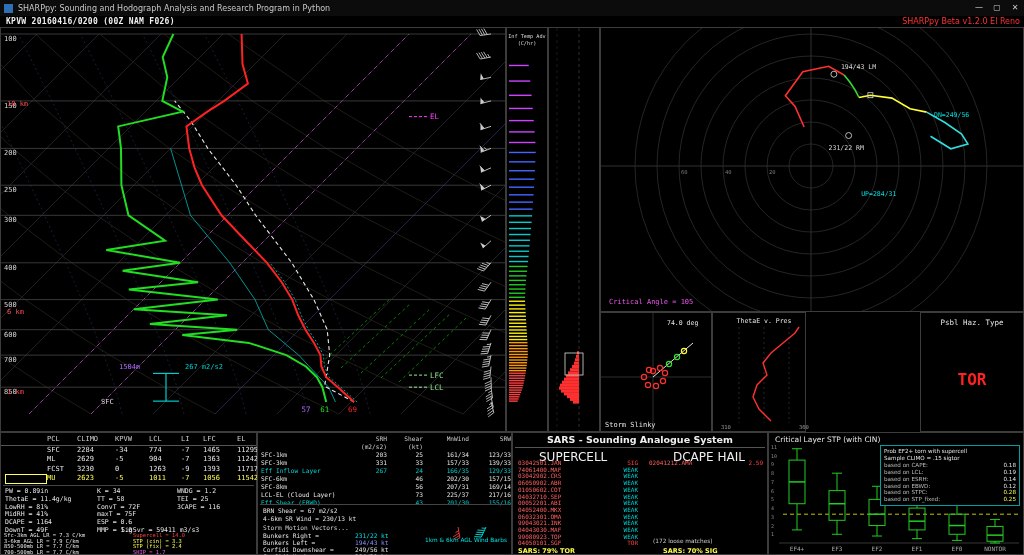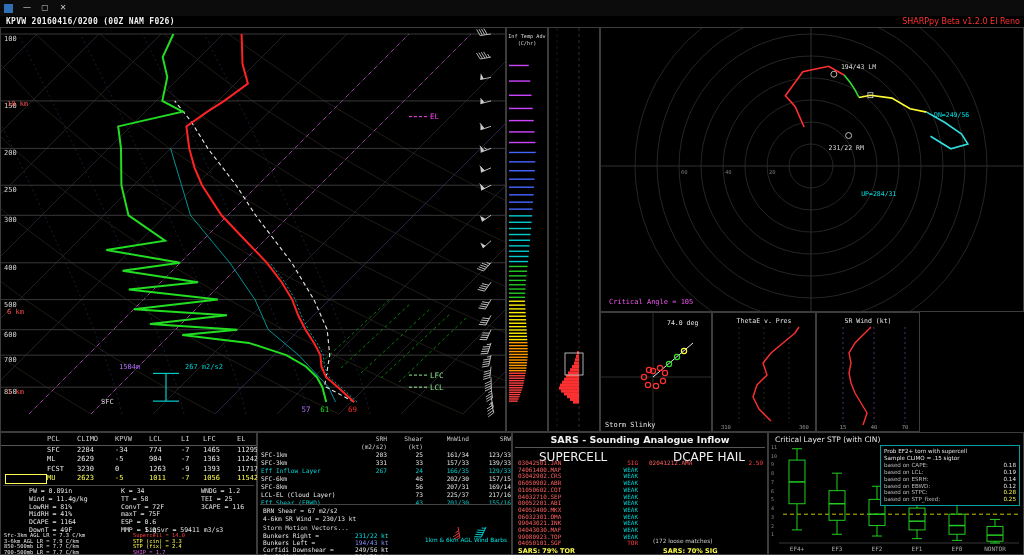--- a/index.html
+++ b/index.html
@@ -18,34 +18,34 @@
            font-family:"DejaVu Sans Mono",monospace;}
   .brand{position:absolute;right:4px;top:0;color:#ff3030;margin-left:31px;}
   .panel{position:absolute;background:#000;border:1px solid #3c3c3c;}
   .panel svg{position:absolute;left:0;top:0;}
   
   #skewt-panel{left:0;top:27px;width:506px;height:405px;}
   #speed-strip{left:506px;top:27px;width:42px;height:405px;}
   #advec-strip{left:548px;top:27px;width:52px;height:405px;}
   #hodo-panel{left:600px;top:27px;width:424px;height:285px;}
   #slinky-panel{left:600px;top:312px;width:112px;height:120px;}
-  #thetae-panel{left:712px;top:312px;width:104px;height:120px;}
+  #thetae-panel{left:712px;top:312px;width:94px;height:120px;}
   #srwind-panel{left:816px;top:312px;width:104px;height:120px;}
   #hazard-panel{left:920px;top:312px;width:104px;height:120px;}
   #parcel-panel{left:0;top:432px;width:257px;height:123px;}
   #kinem-panel{left:257px;top:432px;width:255px;height:123px;}
   #sars-panel{left:512px;top:432px;width:256px;height:123px;}
   #stp-panel{left:768px;top:432px;width:256px;height:123px;}
   
   .prow{display:grid;grid-template-columns:30px 38px 34px 32px 22px 34px 40px;
         font:7px "DejaVu Sans Mono",monospace;line-height:9.5px;padding-left:4px;}
   .prow span{text-align:right;padding-left:42px;}
   .prow span:first-child{text-align:left;}
   .phead{color:#cfcfcf;border-bottom:1px solid #555;}
-  .statcol{position:absolute;font:6.5px "DejaVu Sans Mono",monospace;line-height:7.8px;white-space:nowrap;margin-left:24px;}
+  .statcol{position:absolute;font:6.5px "DejaVu Sans Mono",monospace;line-height:7.8px;white-space:nowrap;}
   .lrcol{position:absolute;font:5.4px "DejaVu Sans Mono",monospace;line-height:5.7px;white-space:nowrap;}
   
   .krow{display:grid;grid-template-columns:86px 40px 36px 46px 42px;
         font:6.2px "DejaVu Sans Mono",monospace;line-height:8px;padding-left:3px;}
   .krow span{text-align:right;}
   .krow span:first-child{text-align:left;}
   .kline{position:absolute;font:6.2px "DejaVu Sans Mono",monospace;white-space:nowrap;left:5px;}
   .krule{position:absolute;left:2px;right:2px;height:1px;background:#444;}
   
   .sars-title{position:absolute;left:0;top:1px;width:100%;text-align:center;
@@ -57,20 +57,21 @@
   #stp-legend{position:absolute;right:3px;top:12px;width:140px;border:1px solid #00a0a0;
               background:#000;padding:2px 3px;font-size:5.6px;line-height:6.9px;z-index:5;}
   .leg-item{display:flex;justify-content:space-between;color:#bbb;}
 </style>
 </head>
 <body>
 
 <div id="app">
   <div class="titlebar">
     <span class="app-icon"></span>
+    <span class="title-text">SHARPpy: Sounding and Hodograph Analysis and Research Program in Python</span>
     <span class="controls">
       <span class="ctl">—</span>
       <span class="ctl">▢</span>
       <span class="ctl">✕</span>
     </span>
   </div>
   <div class="appheader">
     <span class="station">KPVW   20160416/0200 (00Z NAM F026)</span>
     <span class="brand">SHARPpy Beta v1.2.0 El Reno</span>
   </div>
@@ -449,30 +450,24 @@
     <svg id="thetae-svg" width="102" height="118">
         <line x1="26" y1="14" x2="26" y2="110" stroke="#262626" stroke-dasharray="2,3"></line>
         <line x1="51" y1="14" x2="51" y2="110" stroke="#262626" stroke-dasharray="2,3"></line>
         <line x1="76" y1="14" x2="76" y2="110" stroke="#262626" stroke-dasharray="2,3"></line>
         <polyline points="58,108 46,96 40,84 44,72 54,62 50,50 58,40 70,30 82,20 86,14" stroke="#ff3030" fill="none" stroke-width="1.4"></polyline>
         <text x="51" y="10" fill="#e6e6e6" font-size="6.5" font-family="DejaVu Sans Mono, monospace" text-anchor="middle">ThetaE v. Pres</text>
         <text x="8" y="116" fill="#999999" font-size="5.5" font-family="DejaVu Sans Mono, monospace" text-anchor="start">310</text>
         <text x="86" y="116" fill="#999999" font-size="5.5" font-family="DejaVu Sans Mono, monospace" text-anchor="start">360</text>
       </svg>
   </div>
-  <div class="panel" id="srwind-panel">
-    <svg id="srwind-svg" width="102" height="118">
-        <line x1="26" y1="14" x2="26" y2="110" stroke="#5a4090" stroke-dasharray="2,3" stroke-width="0.8"></line>
-        <text x="26" y="116" fill="#999999" font-size="5.5" font-family="DejaVu Sans Mono, monospace" text-anchor="middle">15</text>
-        <line x1="57" y1="14" x2="57" y2="110" stroke="#5a4090" stroke-dasharray="2,3" stroke-width="0.8"></line>
-        <text x="57" y="116" fill="#999999" font-size="5.5" font-family="DejaVu Sans Mono, monospace" text-anchor="middle">40</text>
-        <line x1="88" y1="14" x2="88" y2="110" stroke="#5a4090" stroke-dasharray="2,3" stroke-width="0.8"></line>
-        <text x="88" y="116" fill="#999999" font-size="5.5" font-family="DejaVu Sans Mono, monospace" text-anchor="middle">70</text>
-        <polyline points="46,112 50,100 44,90 38,80 34,70 32,60 34,50 32,40 38,30 48,20 54,14" stroke="#ff3030" fill="none" stroke-width="1.4"></polyline>
-        <text x="51" y="10" fill="#e6e6e6" font-size="6.5" font-family="DejaVu Sans Mono, monospace" text-anchor="middle">SR Wind (kt)</text>
+  <div class="panel" id="hazard-panel">
+    <svg id="hazard-svg" width="102" height="118">
+        <text x="51" y="12" fill="#e6e6e6" font-size="7.5" font-family="DejaVu Sans Mono, monospace" text-anchor="middle">Psbl Haz. Type</text>
+        <text x="51" y="72" fill="#ff2222" font-size="16" font-family="DejaVu Sans Mono, monospace" text-anchor="middle" font-weight="bold">TOR</text>
       </svg>
   </div>
 
   <div class="panel" id="parcel-panel">
     <div id="parcel-table" style="position:absolute;left:0;top:2px;right:0;">
         <div class="prow phead">
           <span>PCL</span>
           <span>CLIMO</span>
           <span>KPVW</span>
           <span>LCL</span>
@@ -513,21 +508,21 @@
           <span>-5</span>
           <span>1011</span>
           <span>-7</span>
           <span>1056</span>
           <span>11542</span>
         </div>
       </div>
     <div style="position:absolute;left:2px;right:2px;top:52px;height:1px;background:#444;"></div>
     <div class="statcol" id="stat-col1" style="left:4px;top:55px;">
         <div>PW = 0.89in</div>
-        <div>Wind = 11.4g/kg</div>
+        <div>ThetaE = 11.4g/kg</div>
         <div>LowRH = 81%</div>
         <div>MidRH = 41%</div>
         <div>DCAPE = 1164</div>
         <div>DownT = 49F</div>
       </div>
     <div class="statcol" id="stat-col2" style="left:96px;top:55px;">
         <div>K = 34</div>
         <div>TT = 58</div>
         <div>ConvT = 72F</div>
         <div>maxT = 75F</div>
@@ -637,21 +632,21 @@
           <line x1="0" y1="-8.6" x2="6.5" y2="-11.2"></line>
           <line x1="0" y1="-6.199999999999999" x2="6.5" y2="-8.799999999999999"></line>
           <line x1="0" y1="-3.7999999999999994" x2="6.5" y2="-6.3999999999999995"></line>
           <line x1="0" y1="-1.3999999999999995" x2="3.5" y2="-2.7999999999999994"></line>
         </g>
       </svg>
     <div style="position:absolute;left:164px;top:104px;width:88px;text-align:center;font-size:5.8px;line-height:6.4px;color:#00e0e0;">1km &amp; 6km AGL Wind Barbs</div>
   </div>
 
   <div class="panel" id="sars-panel">
-    <div class="sars-title">SARS - Sounding Analogue Inflow</div>
+    <div class="sars-title">SARS - Sounding Analogue System</div>
     <div style="position:absolute;left:2px;right:2px;top:14px;height:1px;background:#555;"></div>
     <div class="sars-colhead" style="left:26px;top:17px;">SUPERCELL</div>
     <div class="sars-colhead" style="left:160px;top:17px;">DCAPE HAIL</div>
     <div id="sars-supercell-list" style="position:absolute;left:5px;top:27px;width:120px;">
         <div class="smatch">
           <span style="color: rgb(255, 96, 96);">03042501.JAN</span>
           <span style="color: rgb(255, 64, 64);">SIG</span>
         </div>
         <div class="smatch">
           <span style="color: rgb(255, 96, 96);">74061400.MAF</span>

